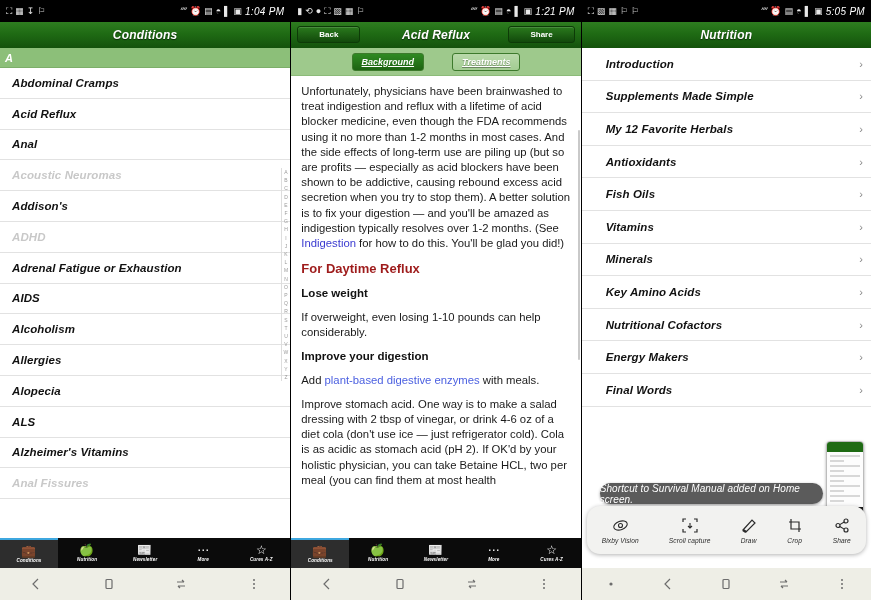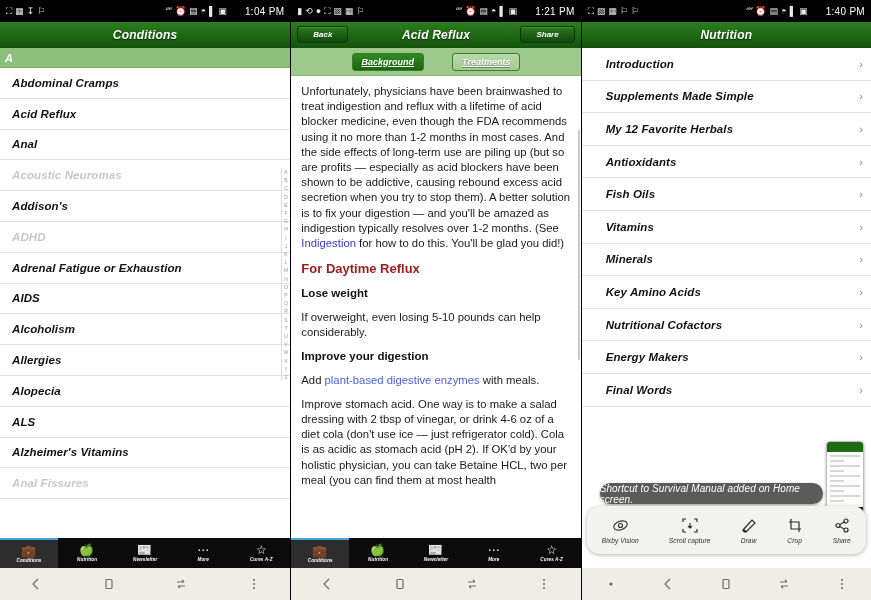--- a/index.html
+++ b/index.html
@@ -14,40 +14,40 @@
   .pane + .pane { border-left: 1px solid #000; }
 
   
   .statusbar {
     height: 22px; background: #000; color: #fff;
     display: flex; align-items: center; justify-content: space-between;
     padding: 0 6px; font-size: 9px;
   }
   .sb-left, .sb-right { display: flex; align-items: center; gap: 3px; }
   .sb-ico { display: inline-block; font-size: 9px; line-height: 1; color: #e8e8e8; }
-  .sb-time { font-size: 10px; letter-spacing: .3px; margin-left: 15px; }
+  .sb-time { font-size: 10px; letter-spacing: .3px; margin-left: 0; font-style: italic; }
 
   
   .titlebar {
     height: 26px;
     background: linear-gradient(180deg,#2e7d20 0%, #1f6b14 45%, #14520c 100%);
     display: flex; align-items: center; justify-content: center;
     position: relative; color: #fff;
   }
   .titlebar .title {
     font-size: 12px; font-weight: bold; font-style: italic;
     letter-spacing: .2px; text-shadow: 0 1px 1px rgba(0,0,0,.6);
   }
   .navbtn {
     position: absolute; top: 4px; height: 17px;
     border: 1px solid #0d3b07; border-radius: 3px;
     background: linear-gradient(180deg,#2a7a1d,#12490b);
-    color: #fff; font-size: 8px; font-style: italic; font-weight: bold;
+    color: #fff; font-size: 8px; font-weight: bold;
     display: flex; align-items: center; justify-content: center;
-    padding: 0 15px; box-shadow: 0 1px 0 rgba(255,255,255,.15) inset;
+    padding: 0 21px; box-shadow: 0 1px 0 rgba(255,255,255,.15) inset;
   }
   .navbtn.back { left: 6px; }
   .navbtn.share { right: 6px; }
 
   
   .section-header {
     height: 20px; background: #8cbf79; color: #fff;
     font-size: 11px; font-style: italic; font-weight: bold;
     display: flex; align-items: center; padding-left: 5px;
     border-bottom: 1px solid #7cae69;
@@ -321,21 +321,21 @@
     <div class="subtabs">
       <div class="subtab active">Background</div>
       <div class="subtab inactive">Treatments</div>
     </div>
 
     <div class="article">
       <p><span>Unfortunately, physicians have been brainwashed to treat indigestion and reflux with a lifetime of acid blocker medicine, even though the FDA recommends using it no more than 1-2 months in most cases. And the side effects of long-term use are piling up (but so are profits — especially as acid blockers have been shown to be addictive, causing rebound excess acid secretion when you try to stop them). A better solution is to fix your digestion — and you'll be amazed as indigestion typically resolves over 1-2 months. (See </span><span class="lnk">Indigestion</span><span> for how to do this. You'll be glad you did!)</span></p>
 
       <div class="h-red">For Daytime Reflux</div>
       <div class="h-bold">Lose weight</div>
-      <p class="tight">If overweight, even losing 5-10 pounds can help considerably.</p>
+      <p class="tight">If overweight, even losing 1-10 pounds can help considerably.</p>
       <div class="h-bold">Improve your digestion</div>
       <p class="tight"><span>Add </span><span class="lnk2">plant-based digestive enzymes</span><span> with meals.</span></p>
       <p>Improve stomach acid. One way is to make a salad dressing with 2 tbsp of vinegar, or drink 4-6 oz of a diet cola (don't use ice — just refrigerator cold). Cola is as acidic as stomach acid (pH 2). If OK'd by your holistic physician, you can take Betaine HCL, two per meal (you can find them at most health</p>
     </div>
 
     <div class="content-scroll"></div>
 
     <div class="tabbar">
       <div class="tab selected">
         <span class="tico">💼</span>
@@ -396,21 +396,21 @@
         <span class="sb-ico">⚐</span>
         <span class="sb-ico">⚐</span>
       </div>
       <div class="sb-right">
         <span class="sb-ico">⁗</span>
         <span class="sb-ico">⏰</span>
         <span class="sb-ico">▤</span>
         <span class="sb-ico">◓</span>
         <span class="sb-ico">▌</span>
         <span class="sb-ico">▣</span>
-        <span class="sb-time">1:40 PM</span>
+        <span class="sb-time">5:05 PM</span>
       </div>
     </div>
 
     <div class="titlebar">
       <span class="title">Nutrition</span>
     </div>
 
     <div class="list right-list">
       <div class="list-row">
           <span>Introduction</span>

